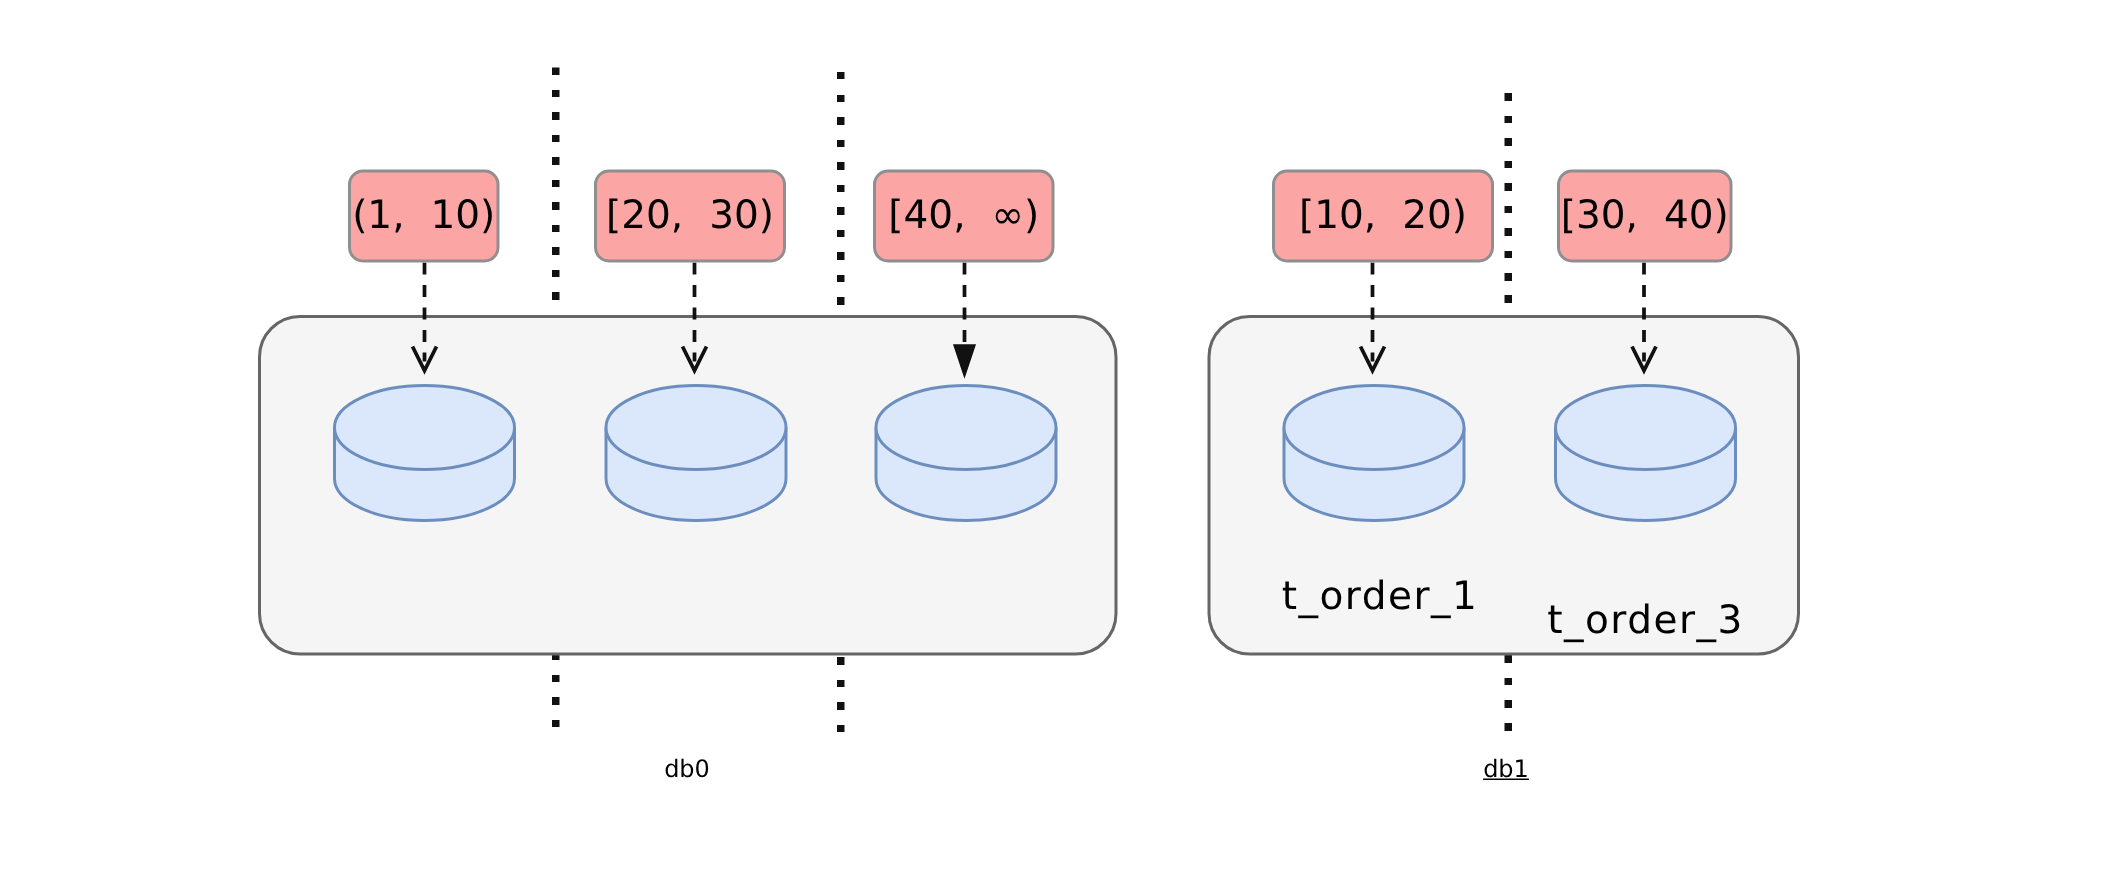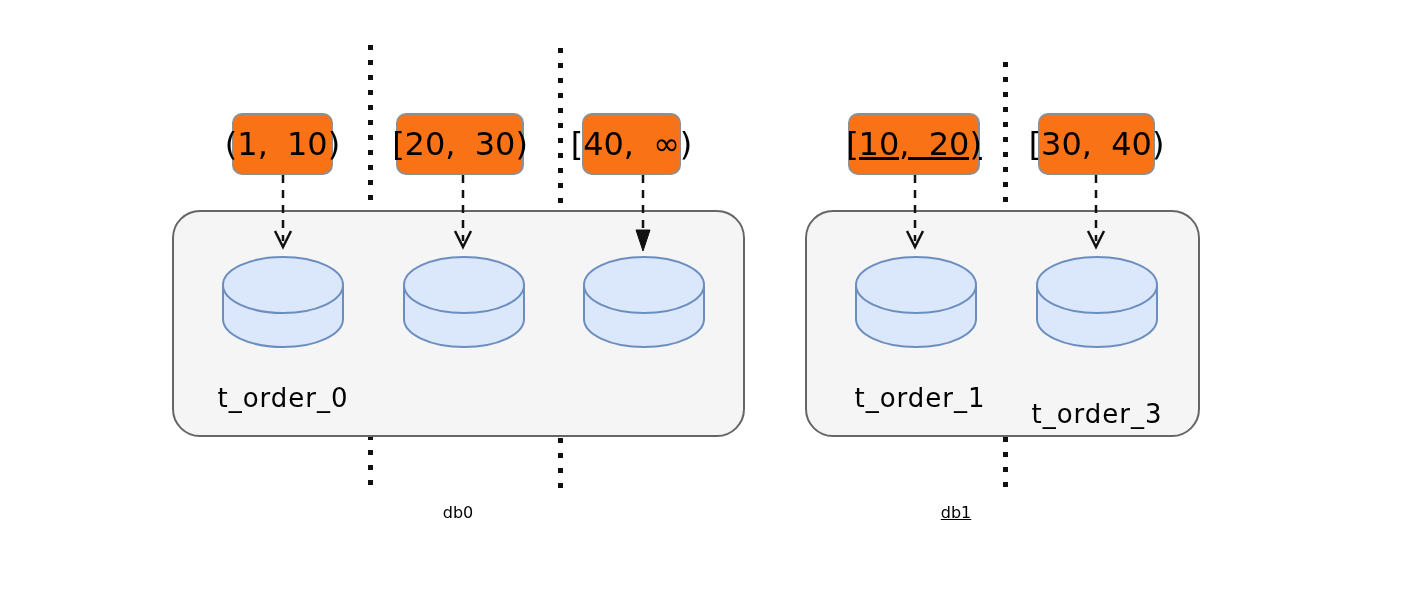--- a/index.html
+++ b/index.html
@@ -21,27 +21,27 @@
   .group-box {
     position: absolute;
     background: #f5f5f5;
     border: 2px solid #666666;
     border-radius: 28px;
   }
   .range-label {
     position: absolute;
     top: 113px;
     height: 62px;
-    background: #f97316;
+    background: #fca5a5;
     border: 2px solid #8f8f8f;
     border-radius: 10px;
     display: flex;
     align-items: center;
     justify-content: center;
-    font-size: 32px;
+    font-size: 26px;
     word-spacing: 9px;
     white-space: nowrap;
   }
   .arrow {
     position: absolute;
     top: 175px;
     width: 24px;
     height: 80px;
   }
   .cylinder {
@@ -81,43 +81,42 @@
 
   <div class="range-label" style="left:232px; width:101px;">(1, 10)</div>
   <svg class="arrow" style="left:271px;" viewBox="0 0 24 80">
     <line x1="12" y1="0" x2="12" y2="66" stroke="#111" stroke-width="2.5" stroke-dasharray="8 7"></line>
     <polyline points="4,56 12,72 20,56" fill="none" stroke="#111" stroke-width="2.5"></polyline>
   </svg>
   <svg class="cylinder" style="left:221px;" viewBox="0 0 124 98">
     <path d="M2 32 v34 a60 28 0 0 0 120 0 v-34" fill="#dbe8fc" stroke="#6c8ebf" stroke-width="2"></path>
     <ellipse cx="62" cy="32" rx="60" ry="28" fill="#dbe8fc" stroke="#6c8ebf" stroke-width="2"></ellipse>
   </svg>
-  <div class="table-label" style="left:193px;">t_order_0</div>
 
   <div class="range-label" style="left:396px; width:128px;">[20, 30)</div>
   <svg class="arrow" style="left:451px;" viewBox="0 0 24 80">
     <line x1="12" y1="0" x2="12" y2="66" stroke="#111" stroke-width="2.5" stroke-dasharray="8 7"></line>
     <polyline points="4,56 12,72 20,56" fill="none" stroke="#111" stroke-width="2.5"></polyline>
   </svg>
   <svg class="cylinder" style="left:402px;" viewBox="0 0 124 98">
     <path d="M2 32 v34 a60 28 0 0 0 120 0 v-34" fill="#dbe8fc" stroke="#6c8ebf" stroke-width="2"></path>
     <ellipse cx="62" cy="32" rx="60" ry="28" fill="#dbe8fc" stroke="#6c8ebf" stroke-width="2"></ellipse>
   </svg>
 
-  <div class="range-label" style="left:582px; width:99px;">[40, ∞)</div>
+  <div class="range-label" style="left:582px; width:121px;">[40, ∞)</div>
   <svg class="arrow" style="left:631px;" viewBox="0 0 24 80">
     <line x1="12" y1="0" x2="12" y2="58" stroke="#111" stroke-width="2.5" stroke-dasharray="8 7"></line>
     <polygon points="12,76 5,55 19,55" fill="#111" stroke="#111" stroke-width="1"></polygon>
   </svg>
   <svg class="cylinder" style="left:582px;" viewBox="0 0 124 98">
     <path d="M2 32 v34 a60 28 0 0 0 120 0 v-34" fill="#dbe8fc" stroke="#6c8ebf" stroke-width="2"></path>
     <ellipse cx="62" cy="32" rx="60" ry="28" fill="#dbe8fc" stroke="#6c8ebf" stroke-width="2"></ellipse>
   </svg>
 
-  <div class="range-label" style="left:848px; width:132px;text-decoration:underline;">[10, 20)</div>
+  <div class="range-label" style="left:848px; width:148px;">[10, 20)</div>
   <svg class="arrow" style="left:903px;" viewBox="0 0 24 80">
     <line x1="12" y1="0" x2="12" y2="66" stroke="#111" stroke-width="2.5" stroke-dasharray="8 7"></line>
     <polyline points="4,56 12,72 20,56" fill="none" stroke="#111" stroke-width="2.5"></polyline>
   </svg>
   <svg class="cylinder" style="left:854px;" viewBox="0 0 124 98">
     <path d="M2 32 v34 a60 28 0 0 0 120 0 v-34" fill="#dbe8fc" stroke="#6c8ebf" stroke-width="2"></path>
     <ellipse cx="62" cy="32" rx="60" ry="28" fill="#dbe8fc" stroke="#6c8ebf" stroke-width="2"></ellipse>
   </svg>
   <div class="table-label" style="left:830px;text-align:center;">t_order_1</div>
 
@@ -126,15 +125,15 @@
     <line x1="12" y1="0" x2="12" y2="66" stroke="#111" stroke-width="2.5" stroke-dasharray="8 7"></line>
     <polyline points="4,56 12,72 20,56" fill="none" stroke="#111" stroke-width="2.5"></polyline>
   </svg>
   <svg class="cylinder" style="left:1035px;" viewBox="0 0 124 98">
     <path d="M2 32 v34 a60 28 0 0 0 120 0 v-34" fill="#dbe8fc" stroke="#6c8ebf" stroke-width="2"></path>
     <ellipse cx="62" cy="32" rx="60" ry="28" fill="#dbe8fc" stroke="#6c8ebf" stroke-width="2"></ellipse>
   </svg>
   <div class="table-label" style="left:1007px;margin-top:16px;">t_order_3</div>
 
   <div class="db-label" style="left:408px;">db0</div>
-  <div class="db-label" style="left:906px;text-decoration:underline;">db1</div>
+  <div class="db-label" style="left:954px;text-decoration:underline;">db1</div>
 
 </div>
 
 </body></html>

